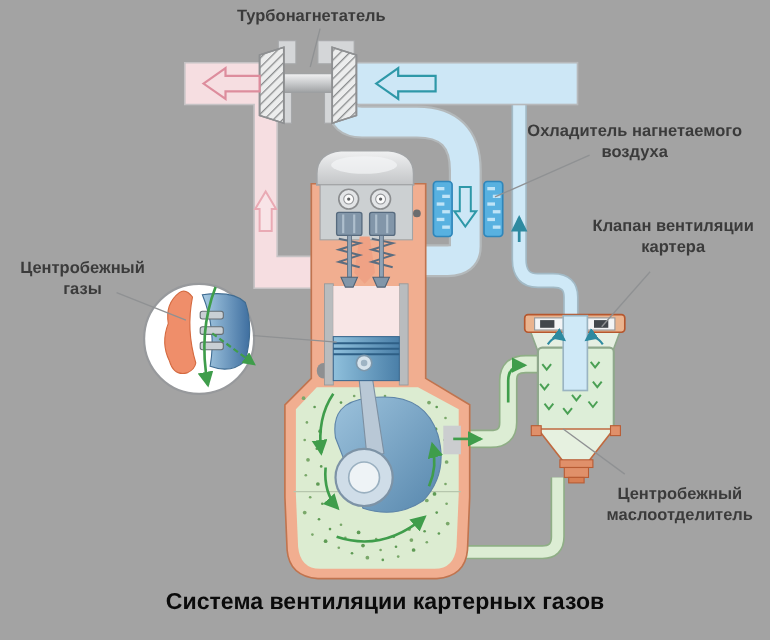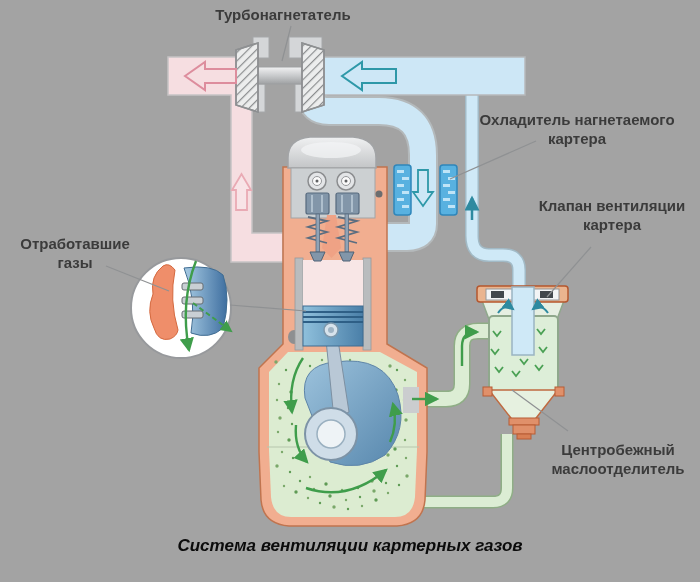--- a/index.html
+++ b/index.html
@@ -2,21 +2,21 @@
 <html><head>
 <meta charset="utf-8">
 <style>
   html,body{margin:0;padding:0;background:#ffffff;}
   #stage{position:relative;width:700px;height:582px;background:#a3a3a3;overflow:hidden;
          font-family:"Liberation Sans", sans-serif;}
   #drawing{position:absolute;left:0;top:0;}
   .callout{position:absolute;color:#3b3b3b;font-size:15px;font-weight:bold;
            line-height:1.28;text-align:center;}
   .title{position:absolute;left:0;top:536px;width:700px;text-align:center;
-         color:#0b0b0b;font-size:17px;font-weight:bold;font-style:italic;}
+         color:#0b0b0b;font-size:21px;font-weight:bold;}
   .lbl-turbo{left:175px;top:5px;width:216px;}
   .lbl-cooler{left:467px;top:110px;width:220px;}
   .lbl-valve{left:522px;top:196px;width:180px;}
   .lbl-exhaust{left:8px;top:234px;width:134px;}
   .lbl-separator{left:522px;top:440px;width:192px;}
 </style>
 </head>
 <body>
 
 <div id="stage">
@@ -295,19 +295,19 @@
     <line x1="291" y1="26" x2="282" y2="61"></line>
     <line x1="536" y1="141" x2="450" y2="179"></line>
     <line x1="591" y1="247" x2="547" y2="297"></line>
     <line x1="106" y1="266" x2="169" y2="291"></line>
     <line x1="230" y1="305" x2="306" y2="311"></line>
     <line x1="568" y1="431" x2="512" y2="390"></line>
   </g>
 </svg>
 
 <div class="callout lbl-turbo">Турбонагнетатель</div>
-<div class="callout lbl-cooler">Охладитель нагнетаемого картера</div>
+<div class="callout lbl-cooler">Охладитель нагнетаемого воздуха</div>
 <div class="callout lbl-valve">Клапан вентиляции картера</div>
-<div class="callout lbl-exhaust">Отработавшие газы</div>
+<div class="callout lbl-exhaust">Центробежный газы</div>
 <div class="callout lbl-separator">Центробежный маслоотделитель</div>
 <div class="title">Система вентиляции картерных газов</div>
 
 </div>
 
 </body></html>

